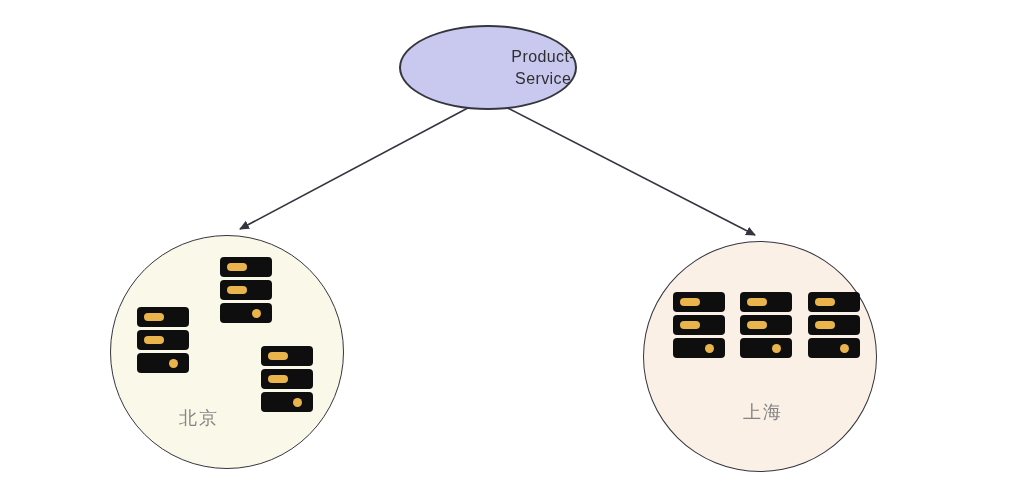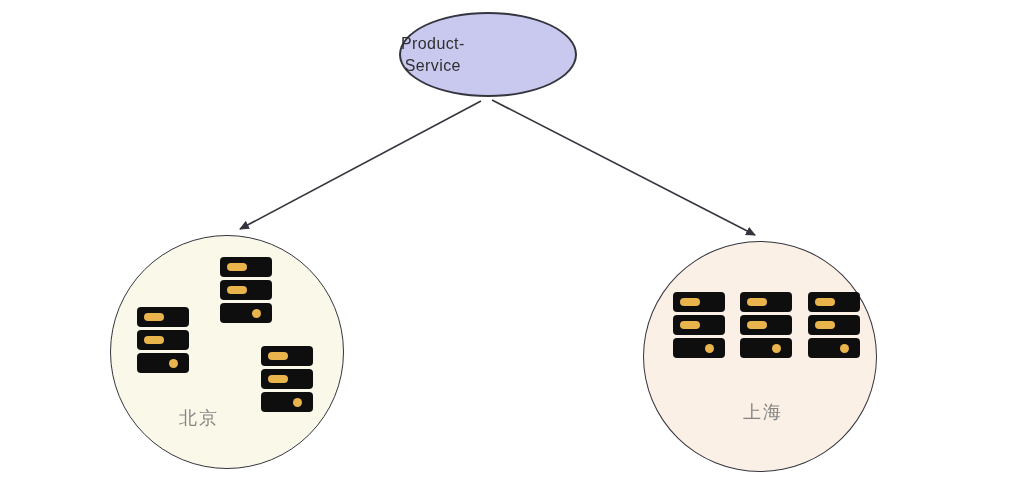--- a/index.html
+++ b/index.html
@@ -29,29 +29,29 @@
     position: absolute;
     inset: 0;
     width: 100%;
     height: 100%;
     pointer-events: none;
   }
 
   .node-ellipse {
     position: absolute;
     left: 399px;
-    top: 12px;
+    top: 25px;
     width: 178px;
     height: 85px;
     background: var(--ellipse-fill);
     border: 2px solid var(--stroke);
     border-radius: 50%;
     display: flex;
     align-items: center;
-    justify-content: flex-start;
+    justify-content: flex-end;
     text-align: center;
   }
   .node-ellipse .node-label {
     font-size: 16px;
     line-height: 1.35;
     color: var(--title-dark);
     letter-spacing: 0.4px;
     white-space: pre-line;
   }
 

